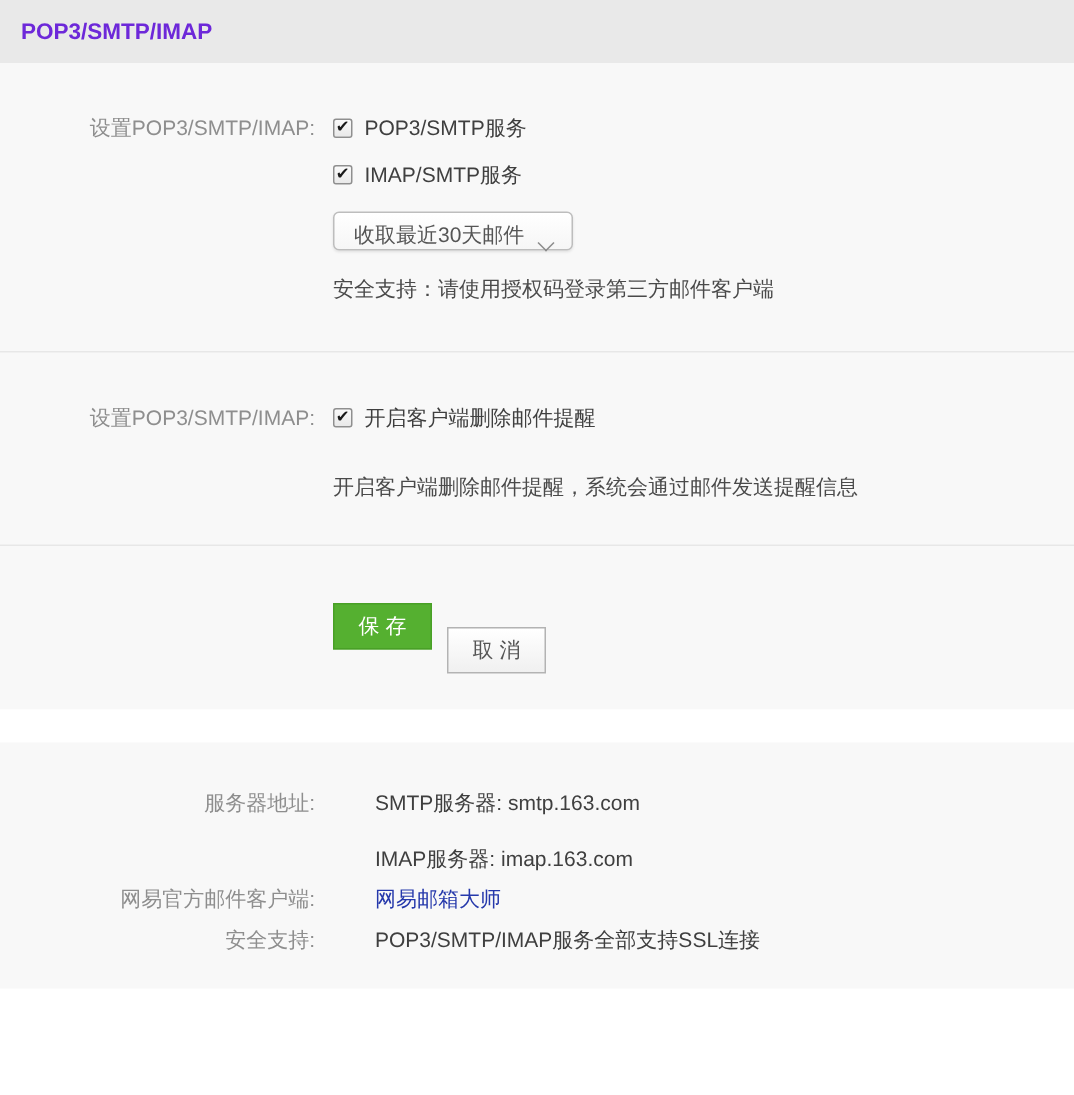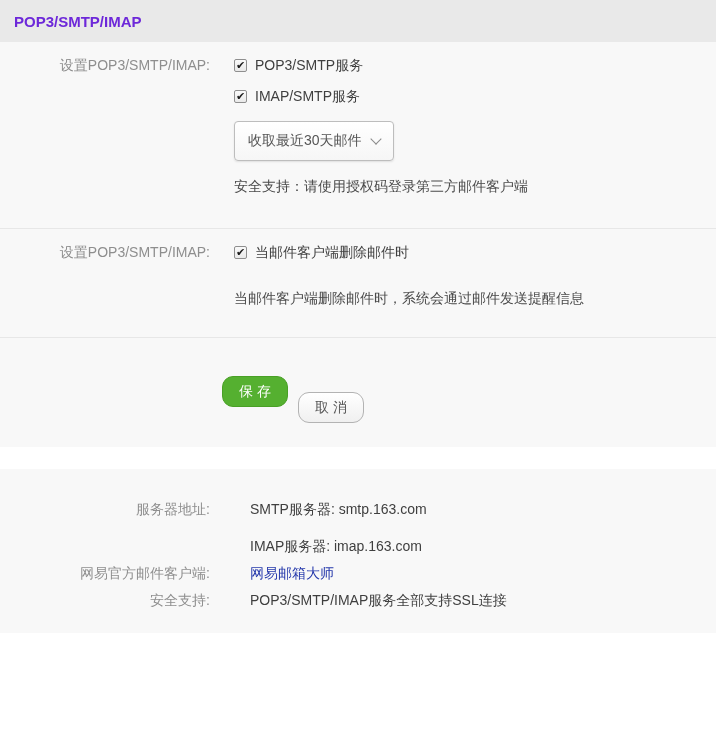--- a/index.html
+++ b/index.html
@@ -37,50 +37,50 @@
     border:1px solid #8f8f8f;border-radius:2px;
     background:linear-gradient(#fafafa,#e9e9e9);
     display:inline-flex;align-items:center;justify-content:center;
     margin-right:8px;flex-shrink:0;
   }
   .cb .mark{font-size:11px;line-height:1;color:#1a1a1a;margin-top:-1px;}
   .cb-label{color:#3f3f3f;}
 
   
   .dropdown{
-    margin-top:17px;height:40px;box-sizing:border-box;
-    display:inline-flex;align-items:center;
+    margin-top:17px;height:26px;box-sizing:border-box;
+    display:inline-flex;align-items:flex-end;
     padding:0 13px;
     border:1px solid #bdbdbd;border-radius:4px;
     background:linear-gradient(#ffffff,#f6f6f6);
     box-shadow:0 1px 2px rgba(0,0,0,0.10);
     color:#555555;font-size:14px;font-family:inherit;
     cursor:pointer;
   }
   .chevron{
     width:7px;height:7px;
     border-right:1.5px solid #8a8a8a;border-bottom:1.5px solid #8a8a8a;
     transform:rotate(45deg);
     display:inline-block;margin-left:10px;margin-top:-4px;
   }
 
   .hint-text{margin:18px 0 0 0;color:#4a4a4a;line-height:15px;}
   .desc-text{margin:31px 0 0 0;color:#4a4a4a;line-height:15px;}
 
   .divider{height:1px;background:#e7e7e7;width:100%;}
 
-  .pad-top-32{padding-top:16px;gap:12px;}
+  .pad-top-32{padding-top:36px;}
   .pad-bottom-34{padding-bottom:34px;}
   .pad-bottom-31{padding-bottom:31px;}
 
   
   .button-row{padding:22px 0 24px 222px;display:flex;align-items:center;}
   .btn{
     height:31px;min-width:66px;box-sizing:border-box;
-    border-radius:11px;font-size:14px;font-family:inherit;
+    border-radius:0;font-size:14px;font-family:inherit;
     display:inline-flex;align-items:center;justify-content:center;
     padding:0 14px;cursor:pointer;
   }
   .btn-save{
     background:#55b030;border:1px solid #49a026;color:#ffffff;
   }
   .btn-cancel{
     background:linear-gradient(#ffffff,#f0f0f0);
     border:1px solid #b3b3b3;color:#555555;margin-left:10px;margin-top:32px;
   }
@@ -136,24 +136,24 @@
     <div class="divider"></div>
 
     <div class="form-row pad-top-32 pad-bottom-31">
       <div class="label-col">设置POP3/SMTP/IMAP:</div>
       <div class="content-col">
 
         <div class="checkbox-row">
           <span class="cb">
               <span class="mark">✔</span>
             </span>
-          <span class="cb-label">当邮件客户端删除邮件时</span>
+          <span class="cb-label">开启客户端删除邮件提醒</span>
         </div>
 
-        <p class="desc-text">当邮件客户端删除邮件时，系统会通过邮件发送提醒信息</p>
+        <p class="desc-text">开启客户端删除邮件提醒，系统会通过邮件发送提醒信息</p>
       </div>
     </div>
 
     <div class="divider"></div>
 
     <div class="button-row">
       <button class="btn btn-save">保 存</button>
       <button class="btn btn-cancel">取 消</button>
     </div>
 

